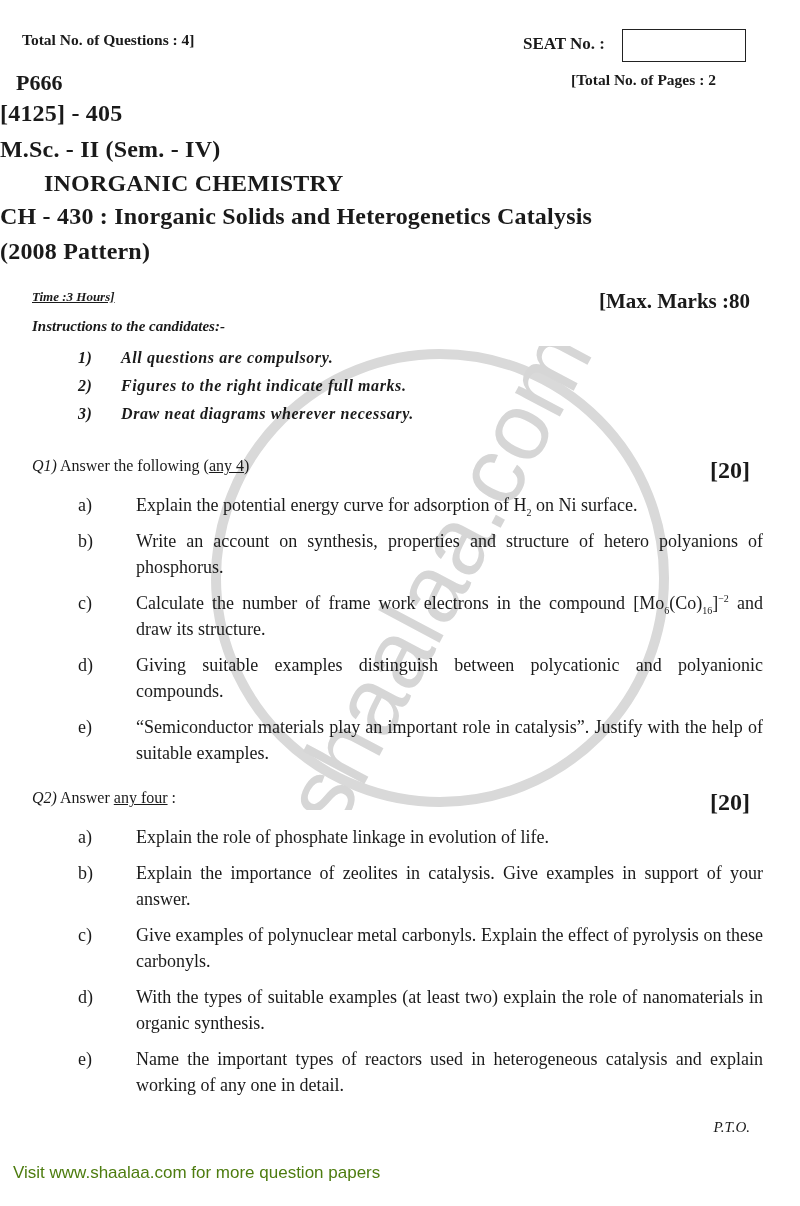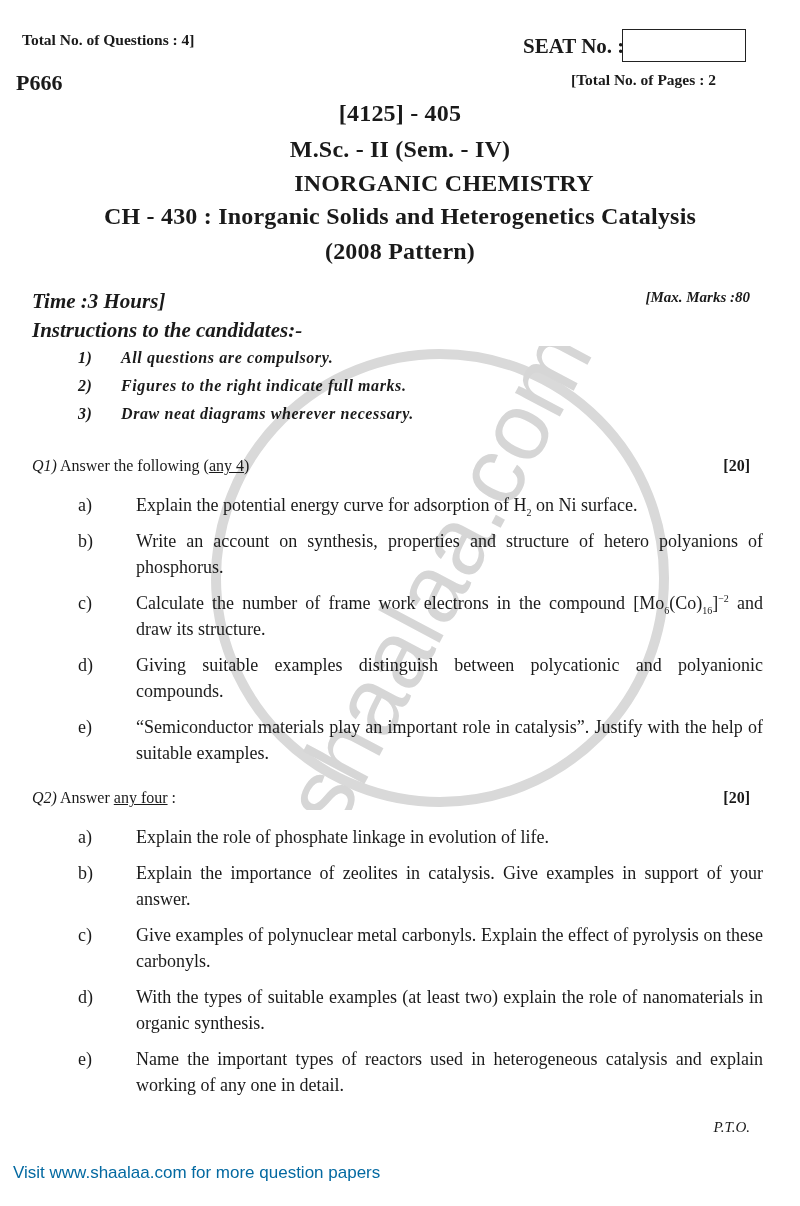--- a/index.html
+++ b/index.html
@@ -2,46 +2,46 @@
 <html><head>
   <meta charset="utf-8">
   <style>
     html, body { margin: 0; padding: 0; background: #ffffff; }
     body { width: 800px; height: 1206px; position: relative; overflow: hidden; color: #1a1a1a; font-family: "Liberation Serif", "DejaVu Serif", serif; }
     .abs { position: absolute; }
     .watermark { position: absolute; left: 208px; top: 346px; width: 464px; height: 464px; pointer-events: none; z-index: 0; }
     .layer { position: relative; z-index: 1; }
     .hdr-left { left: 22px; top: 31px; font-weight: bold; font-size: 15.5px; }
     .code { left: 16px; top: 70px; font-weight: bold; font-size: 22px; }
-    .seat-label { left: 523px; top: 34px; font-weight: bold; font-size: 21px; }
+    .seat-label { left: 523px; top: 34px; font-weight: bold; font-size: 17px; }
     .seat-box { left: 622px; top: 29px; width: 124px; height: 33px; border: 1.5px solid #222; box-sizing: border-box; }
     .pages { left: 571px; top: 71px; font-weight: bold; font-size: 15.5px; }
-    .title { left: 0; width: 800px; text-align: center; font-weight: bold; font-size: 24px; letter-spacing: 0.2px; }
+    .title { left: 0; width: 800px; text-align: left; font-weight: bold; font-size: 24px; letter-spacing: 0.2px; }
     .t1 { top: 100px; }
     .t2 { top: 136px; }
     .t3 { top: 170px; margin-left: 44px; }
     .t4 { top: 203px; }
     .t5 { top: 238px; }
-    .time { left: 32px; top: 289px; font-style: italic; font-weight: bold; font-size: 21px; }
-    .marks { right: 50px; top: 289px; font-style: italic; font-weight: bold; font-size: 15px; }
-    .instr-h { left: 32px; top: 318px; font-style: italic; font-weight: bold; font-size: 21px; }
+    .time { left: 32px; top: 289px; font-style: italic; font-weight: bold; font-size: 13px; text-decoration: underline; }
+    .marks { right: 50px; top: 289px; font-weight: bold; font-size: 21px; }
+    .instr-h { left: 32px; top: 318px; font-style: italic; font-weight: bold; font-size: 15px; }
     .instr { font-style: italic; font-weight: bold; font-size: 16px; letter-spacing: 0.6px; }
     .instr .num { position: absolute; left: 78px; }
     .instr .txt { position: absolute; left: 121px; white-space: nowrap; text-align: right; }
     .q-head { left: 32px; font-size: 16px; }
     .q-head .qn { font-style: italic; }
     .q-head u { text-decoration: underline; }
-    .q-marks { right: 50px; font-weight: bold; font-size: 16px; }
+    .q-marks { right: 50px; font-weight: bold; font-size: 24px; }
     .item { left: 0; width: 800px; font-size: 18px; line-height: 26px; }
     .item .lbl { position: absolute; left: 78px; }
     .item .body { position: absolute; left: 136px; width: 627px; text-align: justify; text-align-last: left; }
     .item .body.one { white-space: nowrap; }
     sub, sup { font-size: 10px; line-height: 0; }
     .pto { right: 50px; top: 1119px; font-style: italic; font-size: 15px; }
-    .footer { left: 13px; top: 1163px; font-family: "Liberation Sans", "DejaVu Sans", sans-serif; font-size: 17px; color: #0369a1; }
+    .footer { left: 13px; top: 1163px; font-family: "Liberation Sans", "DejaVu Sans", sans-serif; font-size: 17px; color: #4d7c0f; }
   </style>
 </head>
 <body>
 
 <svg class="watermark" viewBox="0 0 464 464" xmlns="http://www.w3.org/2000/svg">
   <circle cx="232" cy="232" r="224" fill="none" stroke="#d9d9d9" stroke-width="10"></circle>
   <text x="232" y="262" text-anchor="middle" transform="rotate(-62 232 232)" font-family="Liberation Sans, DejaVu Sans, sans-serif" font-size="96" fill="#d6d6d6">shaalaa.com</text>
 </svg>
 
 <div class="layer">

